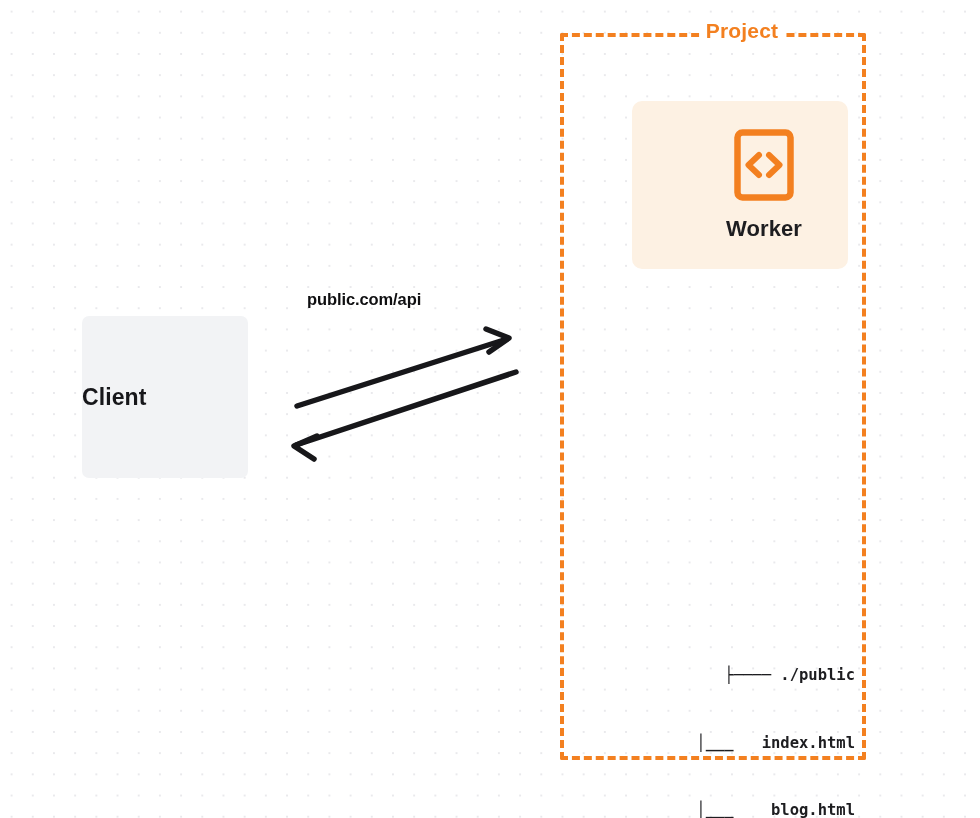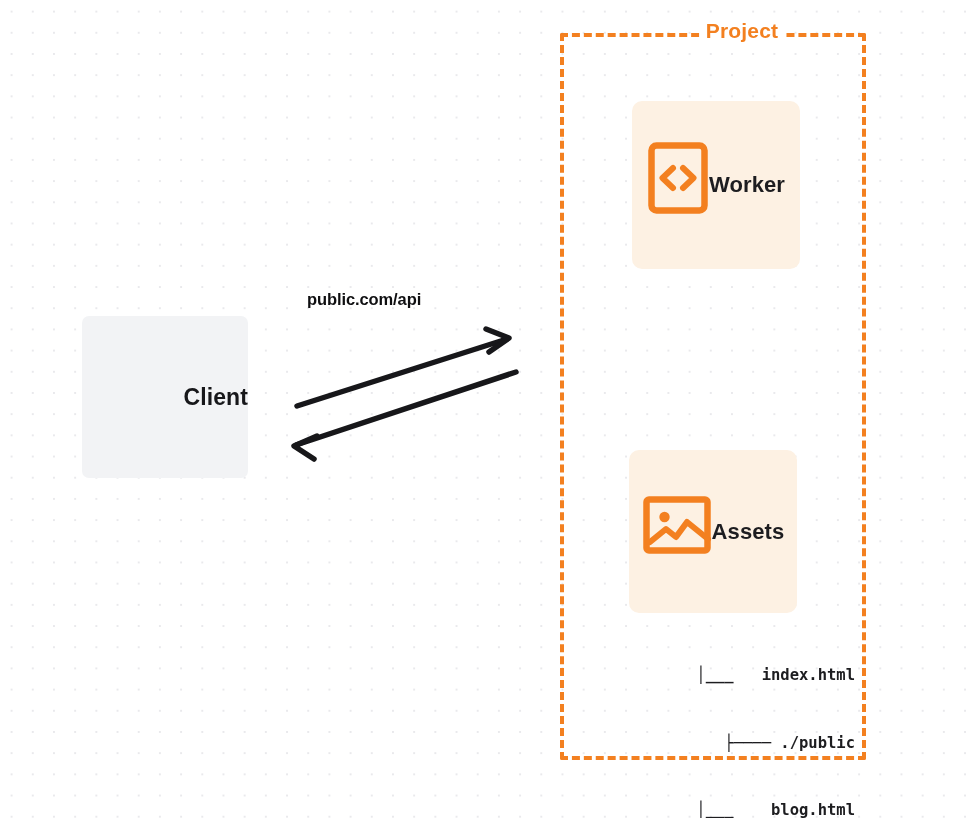--- a/index.html
+++ b/index.html
@@ -28,21 +28,21 @@
   #client-node {
     position: absolute;
     left: 82px;
     top: 316px;
     width: 166px;
     height: 162px;
     background: #f2f3f5;
     border-radius: 7px;
     display: flex;
     align-items: center;
-    justify-content: flex-end;
+    justify-content: flex-start;
   }
   #client-node .node-label {
     font-size: 23px;
     font-weight: bold;
     color: #17171a;
     letter-spacing: 0.1px;
   }
 
   
   #flow-label {
@@ -93,22 +93,24 @@
     white-space: nowrap;
     margin-left: 29px;
   }
 
   
   .service-card {
     position: absolute;
     background: #fdf1e3;
     border-radius: 10px;
     display: flex;
+    flex-direction: column;
     align-items: center;
     justify-content: center;
+    padding-left: 48px;
   }
   #worker-card {
     left: 72px;
     top: 68px;
     width: 168px;
     height: 168px;
   }
   #assets-card {
     left: 69px;
     top: 417px;
@@ -176,30 +178,22 @@
 
     <div id="worker-card" class="service-card">
       <svg class="card-icon" width="62" height="74" viewBox="0 0 62 74" xmlns="http://www.w3.org/2000/svg">
         <rect x="4.5" y="4.5" width="53" height="65" rx="5" ry="5" fill="none" stroke="#f38020" stroke-width="6.5"></rect>
         <polyline points="26,27 15.5,37 26,47" fill="none" stroke="#f38020" stroke-width="6" stroke-linecap="round" stroke-linejoin="round"></polyline>
         <polyline points="36,27 46.5,37 36,47" fill="none" stroke="#f38020" stroke-width="6" stroke-linecap="round" stroke-linejoin="round"></polyline>
       </svg>
       <span class="card-label">Worker</span>
     </div>
 
-    <div id="assets-card" class="service-card">
-      <svg class="card-icon" width="70" height="62" viewBox="0 0 70 62" xmlns="http://www.w3.org/2000/svg">
-        <rect x="4.5" y="5.5" width="61" height="51" rx="2.5" ry="2.5" fill="none" stroke="#f38020" stroke-width="6.5"></rect>
-        <circle cx="22.5" cy="23" r="5.2" fill="#f38020"></circle>
-        <polyline points="8,48 24,35 34,43 45,28 66,45" fill="none" stroke="#f38020" stroke-width="6" stroke-linecap="round" stroke-linejoin="round"></polyline>
-      </svg>
-      <span class="card-label">Assets</span>
-    </div>
 
     <div id="asset-tree">
+      <span class="tree-row">├──── ./public</span>
       <span class="tree-row">│___   index.html</span>
-      <span class="tree-row">├──── ./public</span>
       <span class="tree-row">│___    blog.html</span>
       
     </div>
 
   </div>
 </div>
 
 </body></html>

